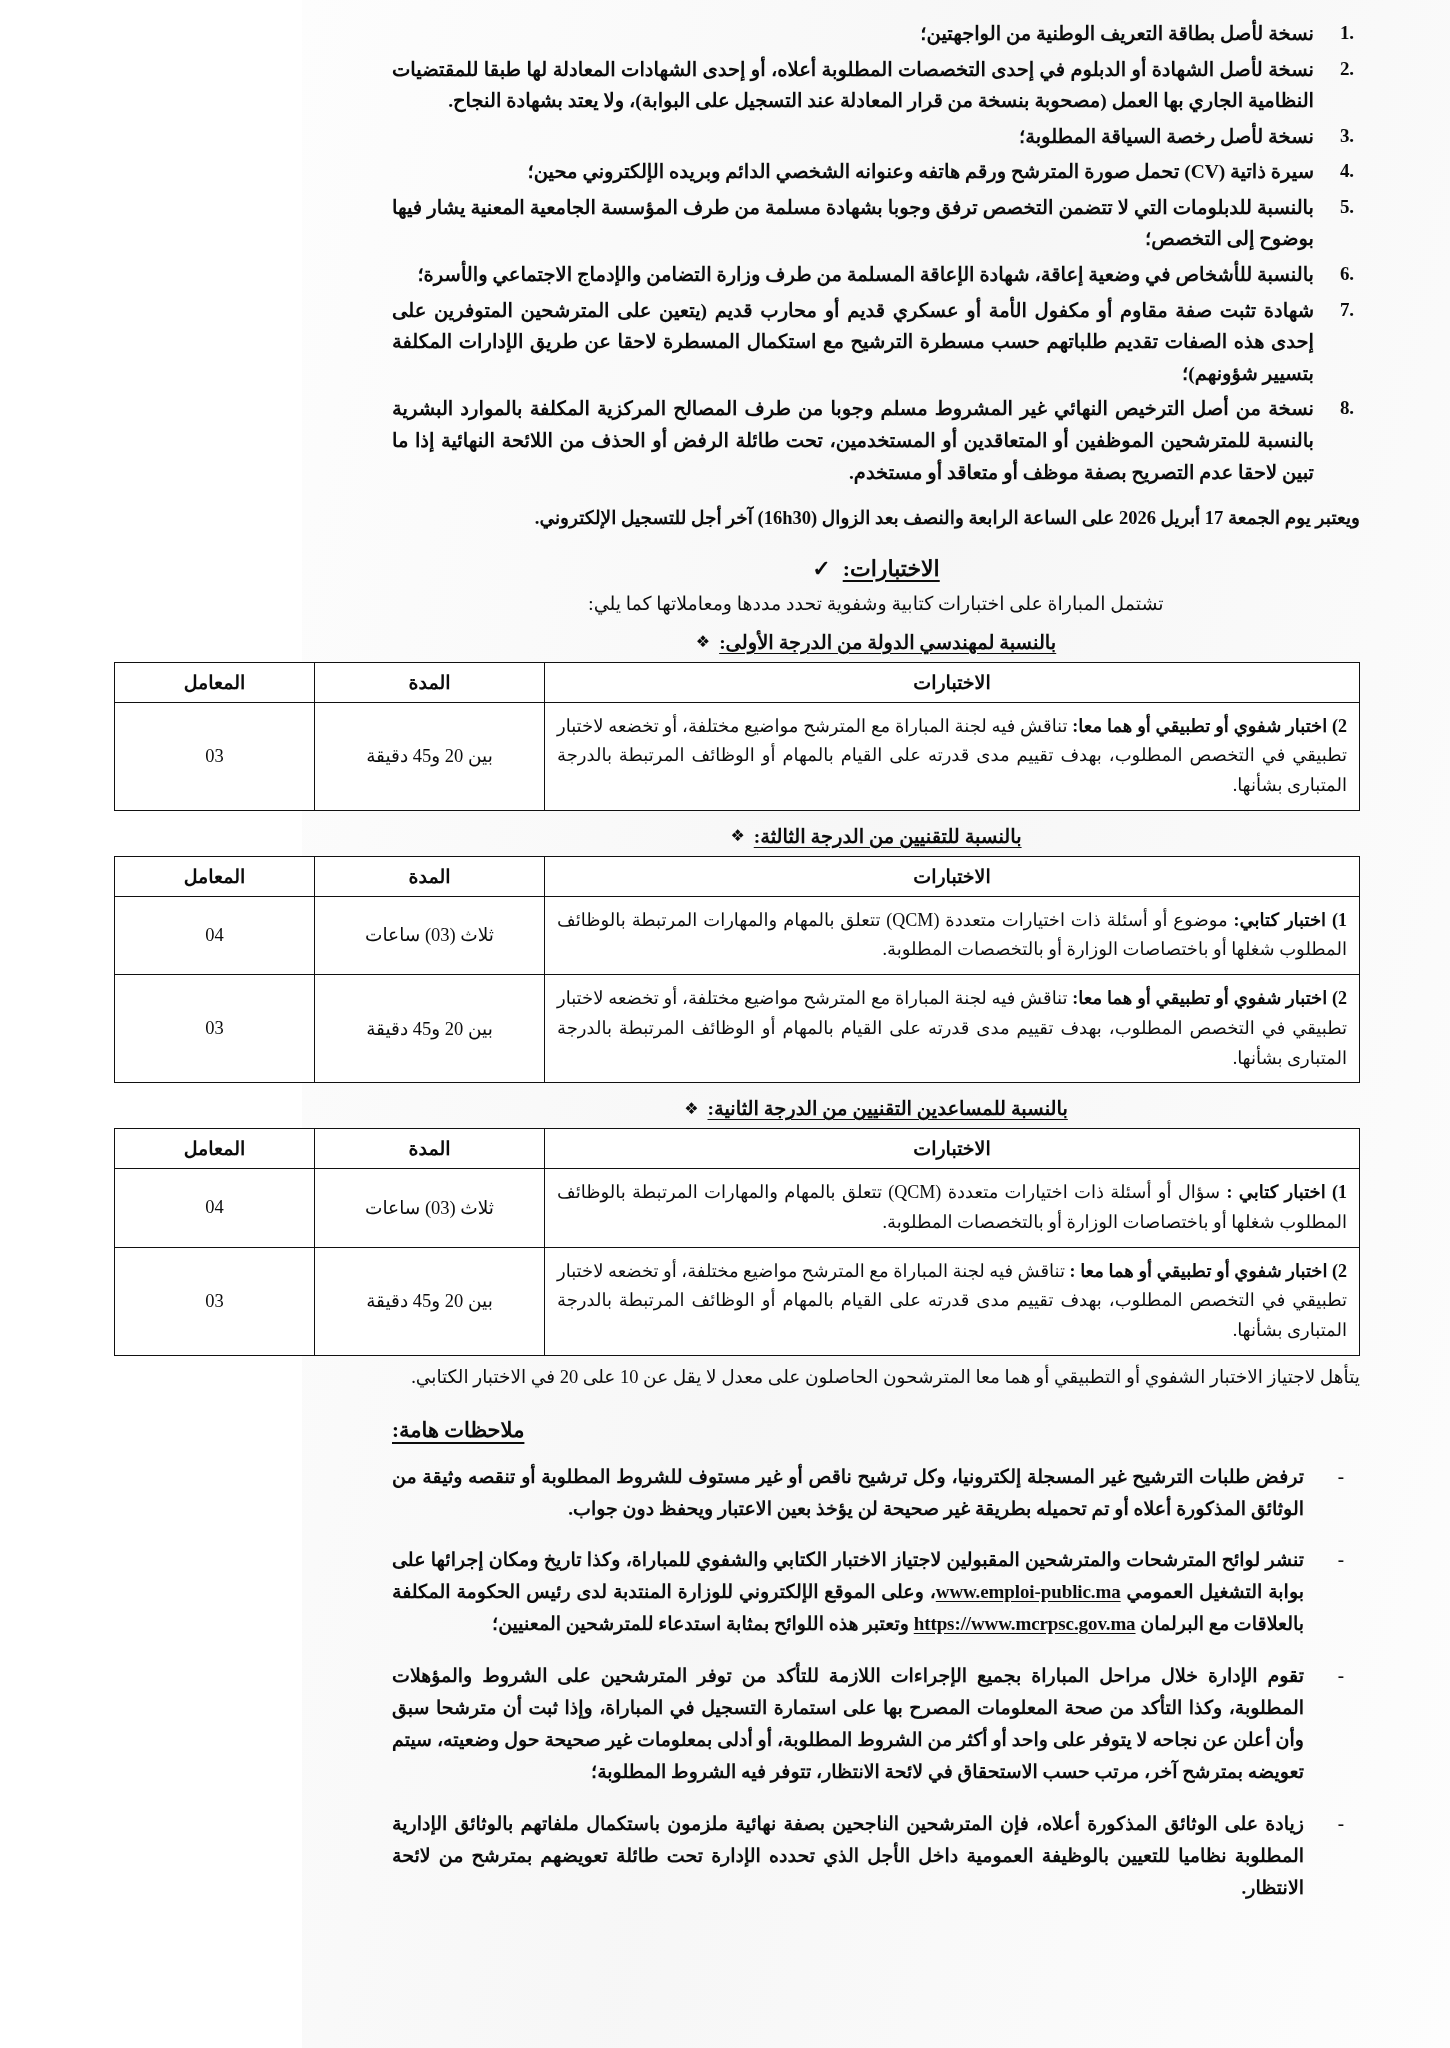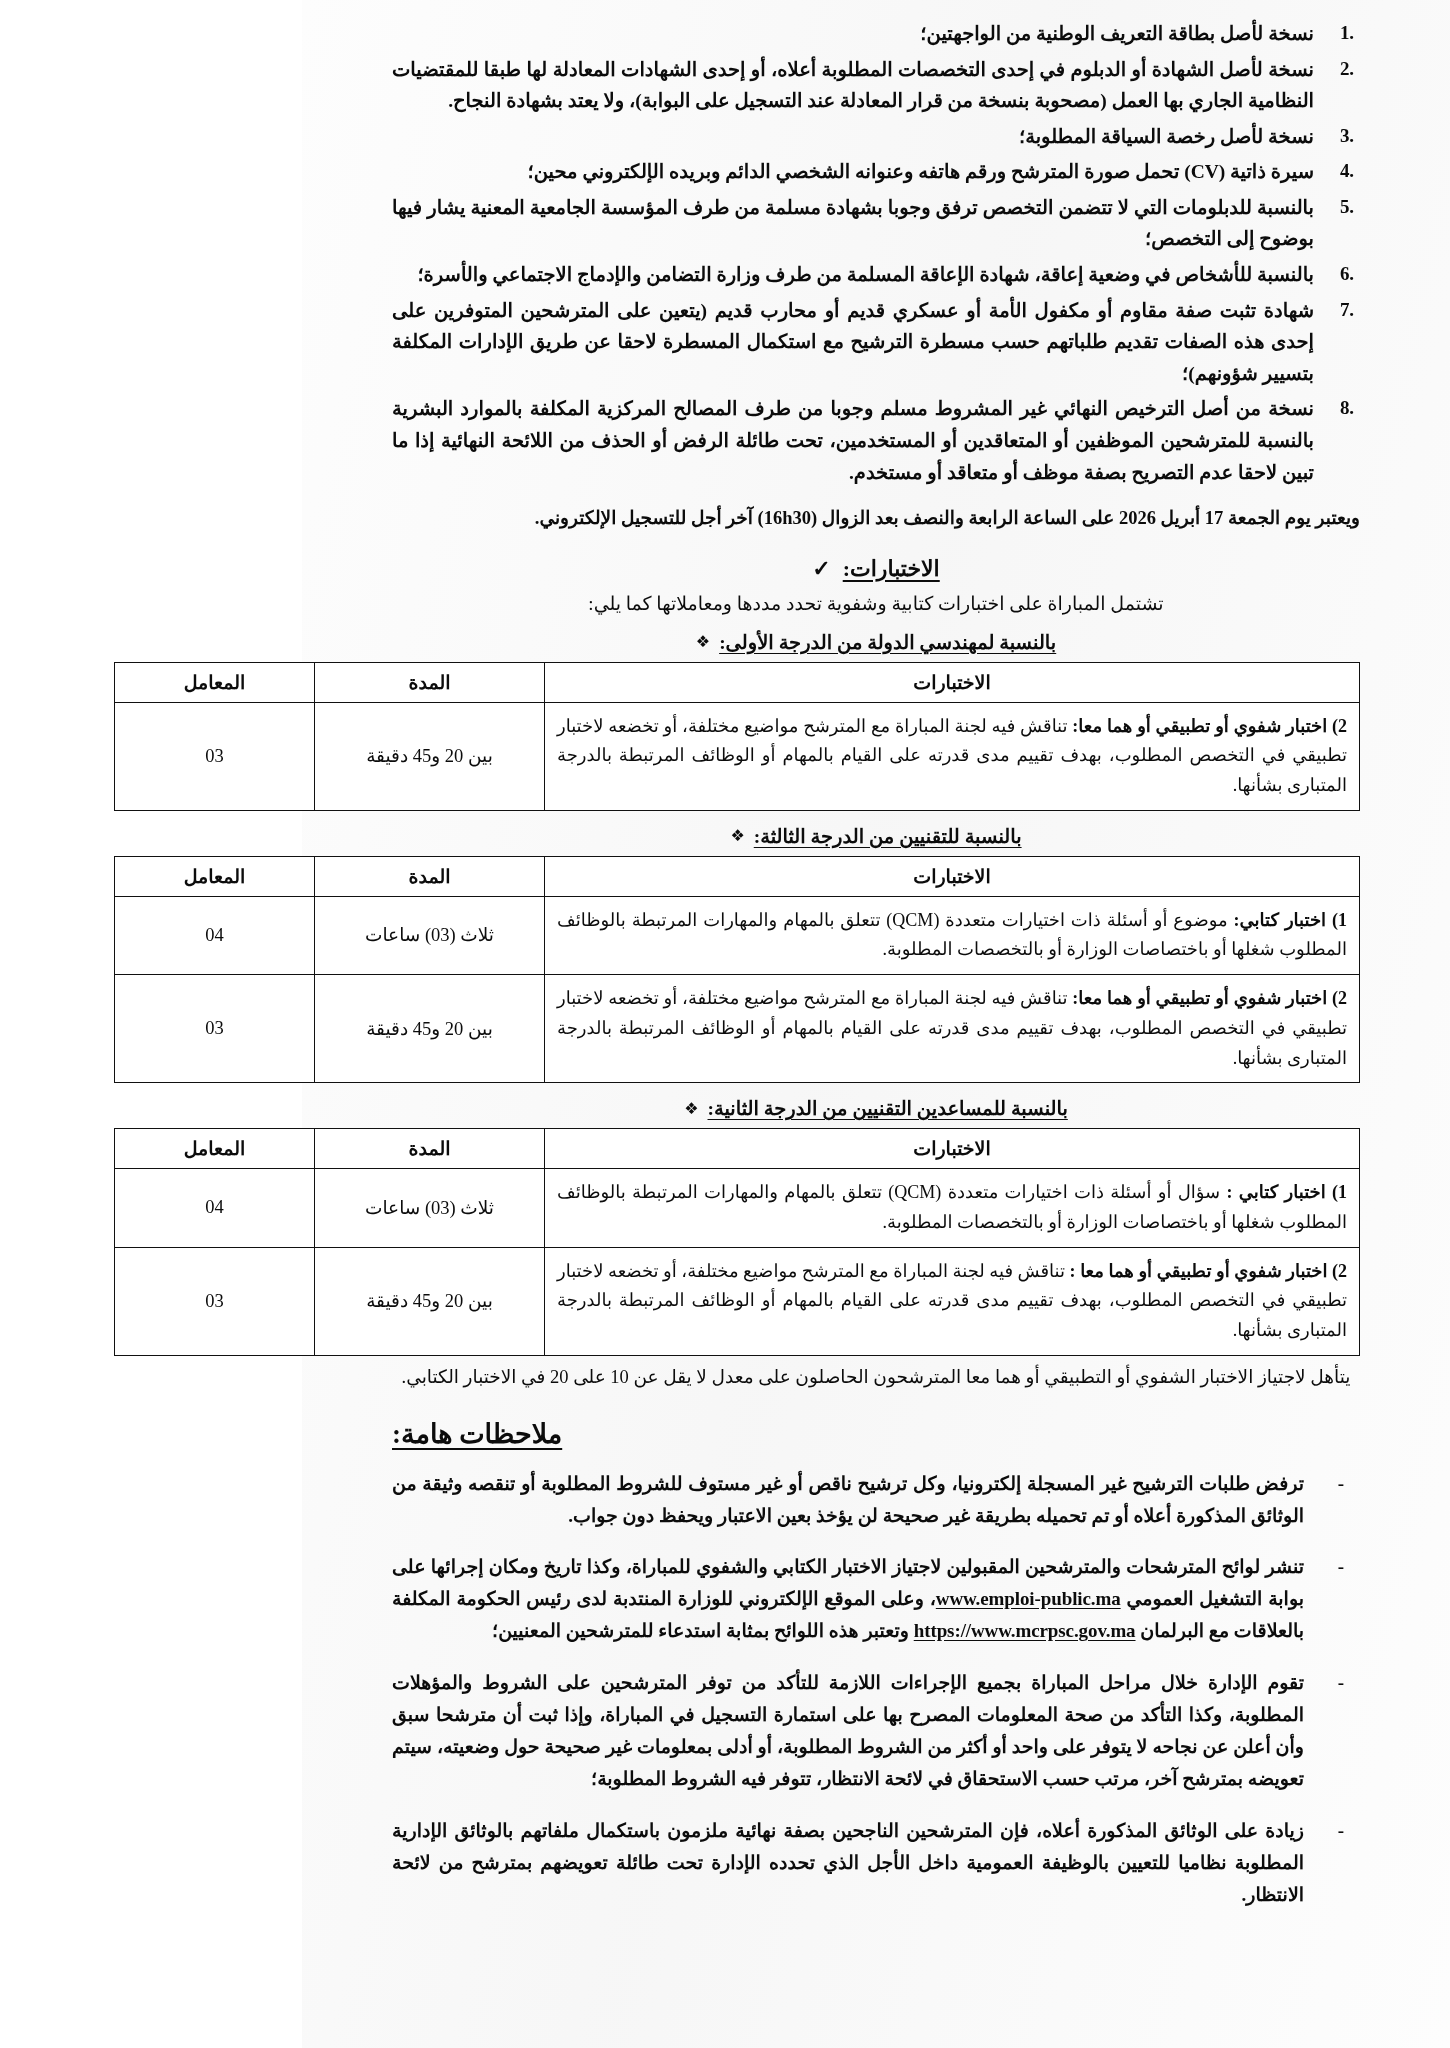--- a/index.html
+++ b/index.html
@@ -151,28 +151,27 @@
     direction: ltr;
   }
   td.dur-cell {
     text-align: center;
     font-size: 18.5px;
     font-weight: 500;
   }
 
   .after-tables-note {
     font-size: 18.5px;
-    text-align: center;
     margin: 10px 0 30px 0;
     font-weight: 500;
   }
 
   
   .notes-title {
-    font-size: 27px;
+    font-size: 21px;
     font-weight: 700;
     text-decoration: underline;
     text-underline-offset: 5px;
     text-align: left;
     margin: 18px 0 18px 0;
     direction: rtl;
   }
   ul.notes-list {
     list-style: none;
     margin: 0;

